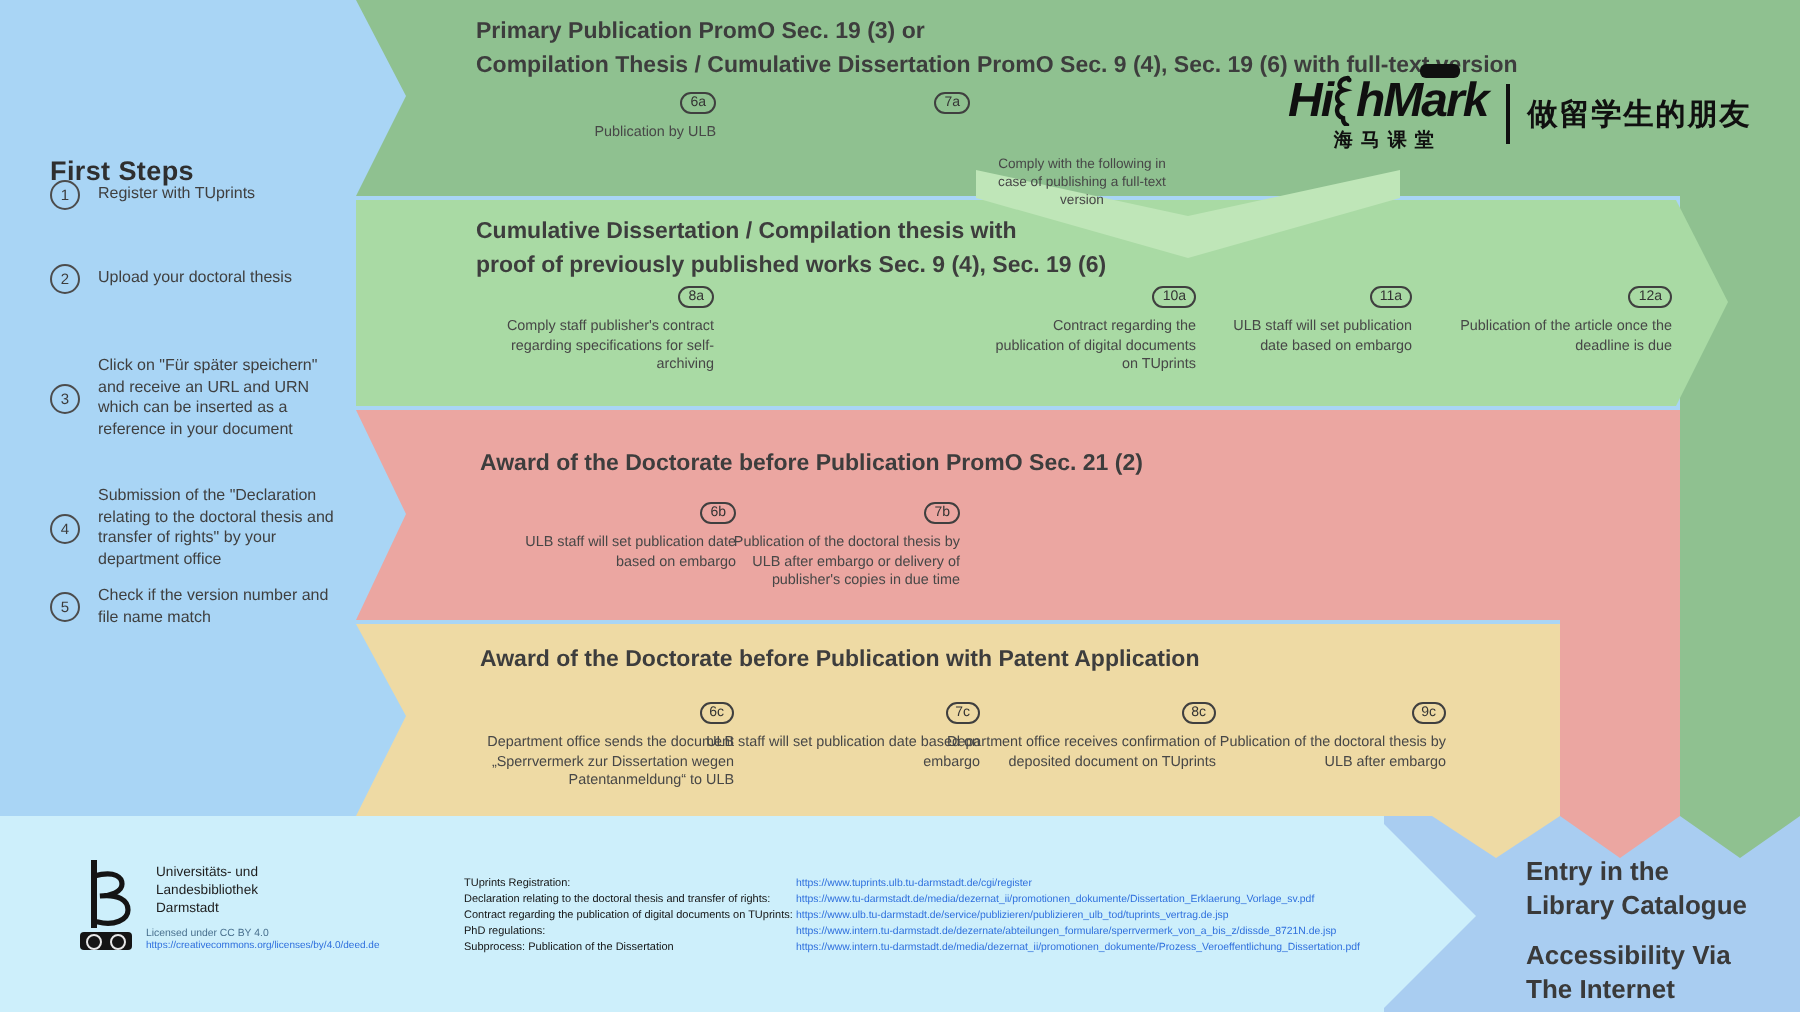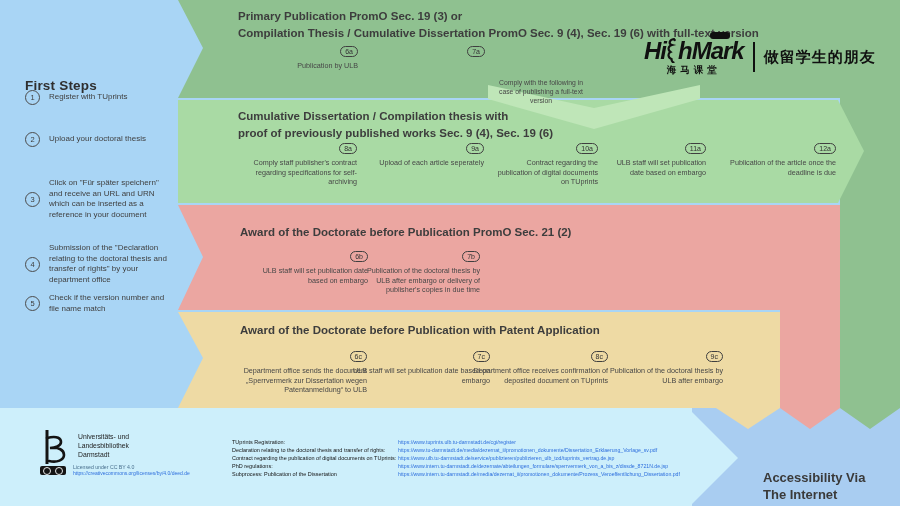--- a/index.html
+++ b/index.html
@@ -93,24 +93,20 @@
   <div class="step" style="left:355px;top:40px;width:130px;">
     <span class="badge">7a</span>
   </div>
   <div class="abs note-text" style="left:492px;top:78px;width:98px;">Comply with the following in case of publishing a full-text version</div>
 
   <div class="abs band-title" style="left:238px;top:108px;width:480px;">Cumulative Dissertation / Compilation thesis with
 proof of previously published works Sec. 9 (4), Sec. 19 (6)</div>
   <div class="step" style="left:247px;top:137px;width:110px;">
     <span class="badge">8a</span>
     <div class="step-text">Comply staff publisher's contract regarding specifica­tions for self-archiving</div>
-  </div>
-  <div class="step" style="left:364px;top:137px;width:120px;">
-    <span class="badge">9a</span>
-    <div class="step-text">Upload of each article seperately</div>
   </div>
   <div class="step" style="left:493px;top:137px;width:105px;">
     <span class="badge">10a</span>
     <div class="step-text">Contract regarding the publication of digital documents on TUprints</div>
   </div>
   <div class="step" style="left:608px;top:137px;width:98px;">
     <span class="badge">11a</span>
     <div class="step-text">ULB staff will set publica­tion date based on embargo</div>
   </div>
   <div class="step" style="left:726px;top:137px;width:110px;">
@@ -188,16 +184,18 @@
     <div>Subprocess: Publication of the Dissertation</div>
   </div>
   <div class="abs flinks" style="left:398px;top:439px;">
     <div>https://www.tuprints.ulb.tu-darmstadt.de/cgi/register</div>
     <div>https://www.tu-darmstadt.de/media/dezernat_ii/promotionen_dokumente/Dissertation_Erklaerung_Vorlage_sv.pdf</div>
     <div>https://www.ulb.tu-darmstadt.de/service/publizieren/publizieren_ulb_tod/tuprints_vertrag.de.jsp</div>
     <div>https://www.intern.tu-darmstadt.de/dezernate/abteilungen_formulare/sperrvermerk_von_a_bis_z/dissde_8721N.de.jsp</div>
     <div>https://www.intern.tu-darmstadt.de/media/dezernat_ii/promotionen_dokumente/Prozess_Veroeffentlichung_Dissertation.pdf</div>
   </div>
 
+  <div class="abs outcome" style="left:763px;top:428px;white-space:pre-line;">Entry in the
+Library Catalogue</div>
   <div class="abs outcome" style="left:763px;top:470px;white-space:pre-line;">Accessibility Via
 The Internet</div>
 
 </div>
 
 </body></html>

